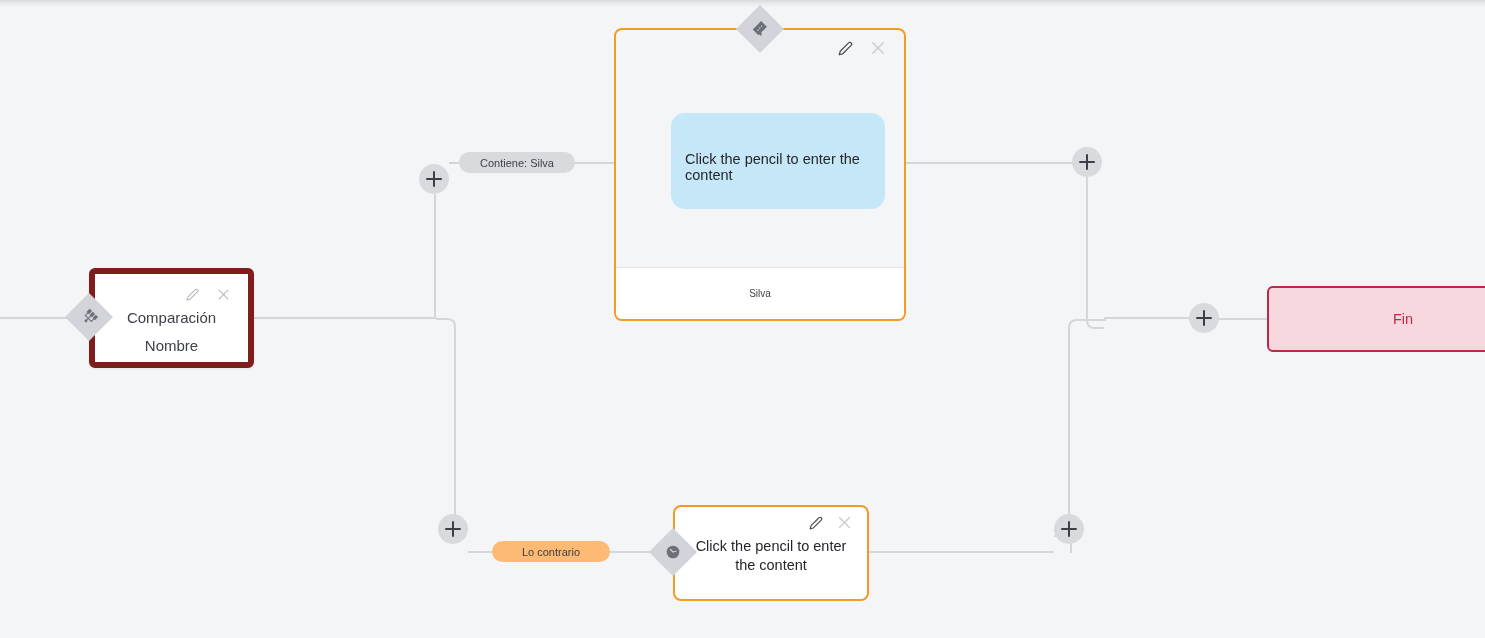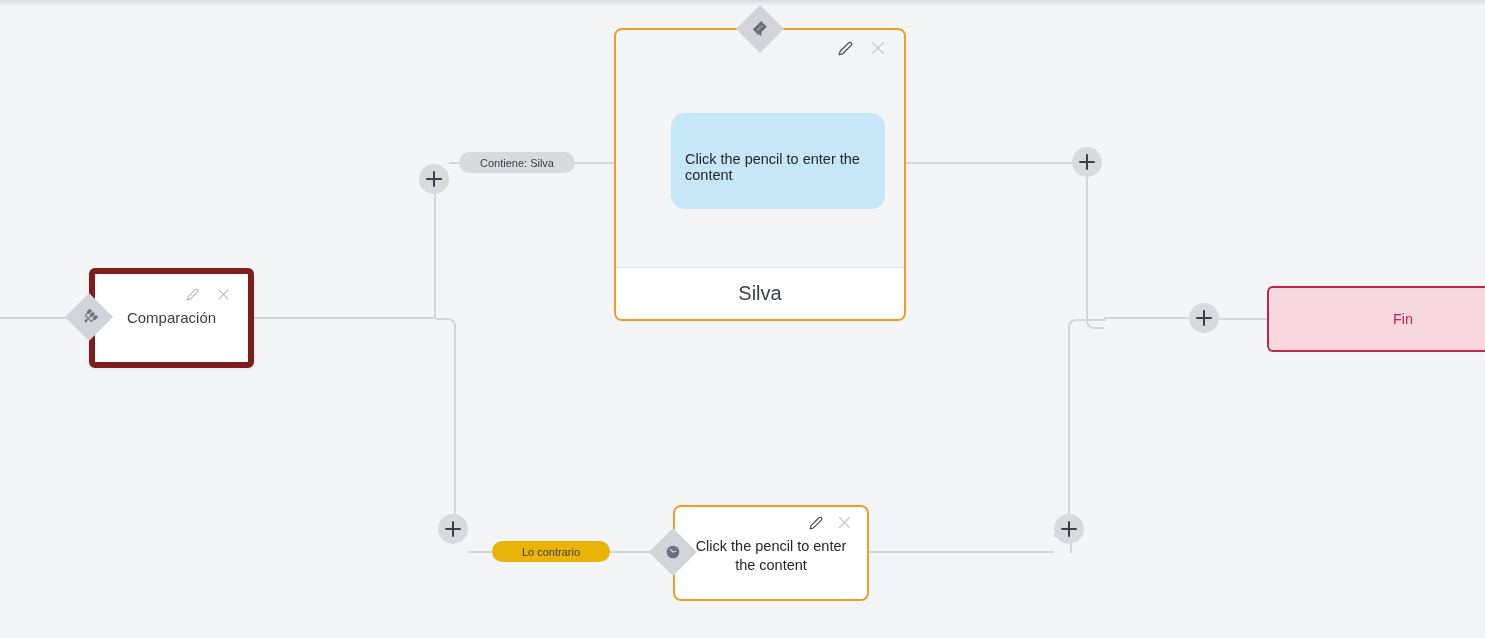--- a/index.html
+++ b/index.html
@@ -134,21 +134,21 @@
     line-height: 16px;
     padding: 38px 14px 0 14px;
   }
   #node-message .msg-footer {
     position: absolute;
     left: 0; right: 0; bottom: 0;
     height: 52px;
     background: #ffffff;
     border-top: 1px solid #e2e4e8;
     display: flex; align-items: center; justify-content: center;
-    color: #3c3f47; font-size: 20px;
+    color: #3c3f47; font-size: 10px;
   }
 
   
   #node-delay {
     left: 673px; top: 505px;
     width: 196px; height: 96px;
     border: 2px solid #f59a23;
     border-radius: 8px;
     background: #ffffff;
   }
@@ -188,21 +188,21 @@
     padding: 0 12px;
     white-space: nowrap;
   }
   #label-contiene {
     left: 459px; top: 152px;
     background: #d9dade;
     min-width: 116px;
   }
   #label-contrario {
     left: 492px; top: 541px;
-    background: #eab308;
+    background: #fdba74;
     min-width: 118px;
   }
 
   
   .icon-btn { cursor: pointer; display: inline-flex; line-height: 0; }
 </style>
 </head>
 <body>
 
 <div id="top-shadow"></div>
@@ -272,20 +272,21 @@
       </span>
       <span class="icon-btn">
         <svg width="13" height="13" viewBox="0 0 24 24" fill="none" stroke="#b4b7bf" stroke-width="2" stroke-linecap="round">
           <line x1="4" y1="4" x2="20" y2="20"></line>
             <line x1="20" y1="4" x2="4" y2="20"></line>
         </svg>
       </span>
     </div>
     <div class="node-body">
       <div>Comparación</div>
+      <div>Nombre</div>
     </div>
   </div>
 
   <div class="diamond" style="left:72px; top:300px;"></div>
   <div class="diamond-inner" style="left:72px; top:300px;">
     <svg width="15" height="15" viewBox="0 0 24 24" fill="#6b6f78">
       <circle cx="3.5" cy="12" r="2.3"></circle>
       <rect x="14" y="2.5" width="7.5" height="5.5" rx="1.2"></rect>
       <rect x="14" y="9.3" width="7.5" height="5.5" rx="1.2"></rect>
       <rect x="14" y="16.1" width="7.5" height="5.5" rx="1.2"></rect>

